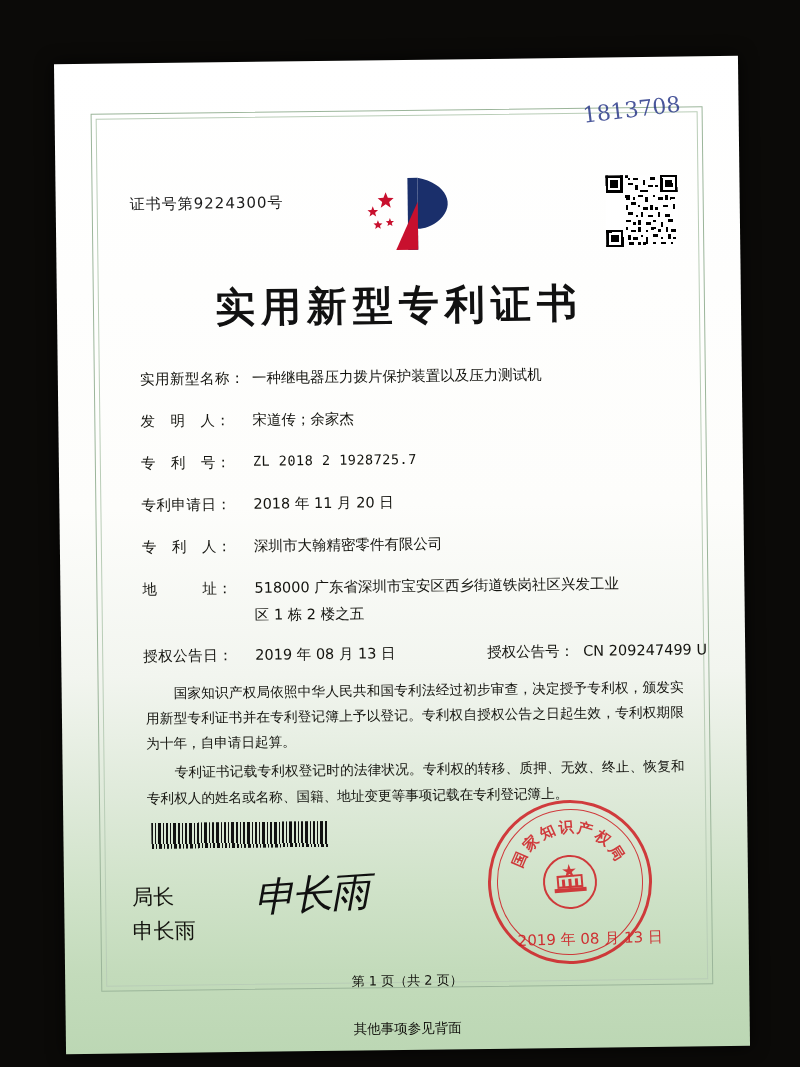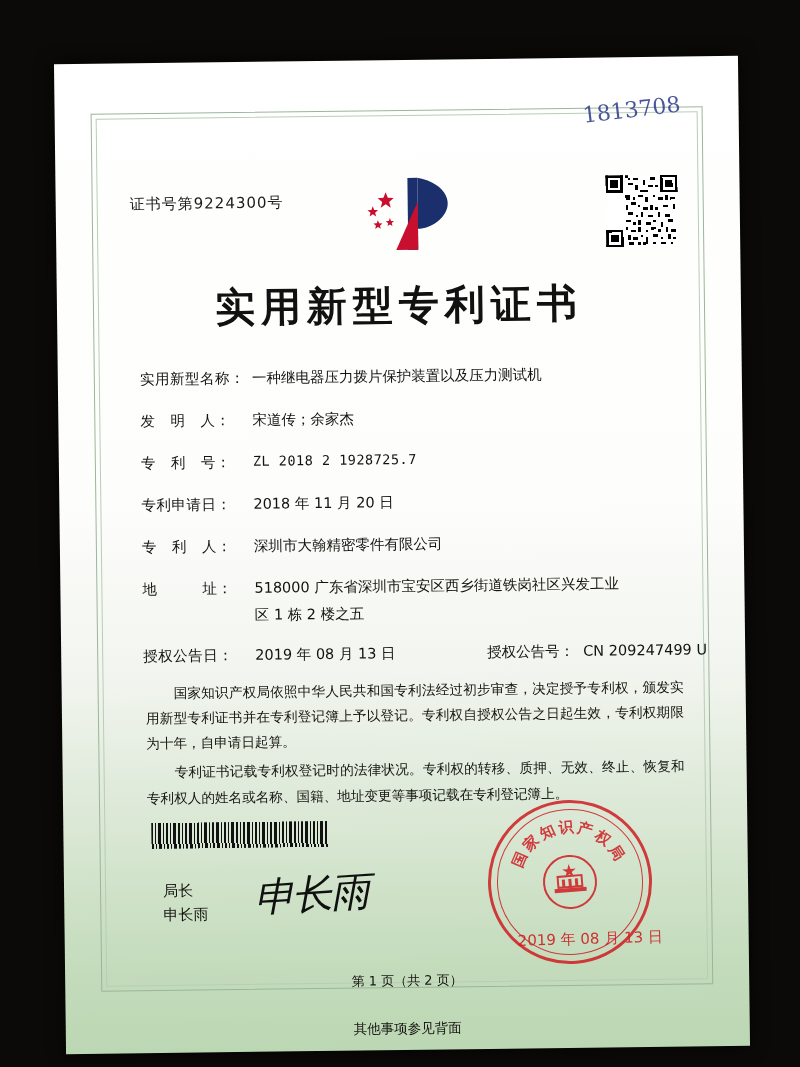--- a/index.html
+++ b/index.html
@@ -218,26 +218,26 @@
     top: 872px;
     color: #cf1f24;
     font-size: 15px;
     font-family: "DejaVu Sans", sans-serif;
     opacity: 0.9;
     transform: rotate(-1deg);
   }
 
   .director {
     position: absolute;
-    left: 99px;
+    left: 68px;
     top: 818px;
-    font-size: 15px;
+    font-size: 21px;
     line-height: 1.6;
     color: #14140f;
-    font-family: Liberation Mono, monospace;
+    font-family: Liberation Serif, serif;
   }
   .signature {
     position: absolute;
     left: 190px;
     top: 806px;
     font-size: 40px;
     color: #101010;
     font-family: "DejaVu Serif", serif;
     font-style: italic;
     letter-spacing: -2px;

